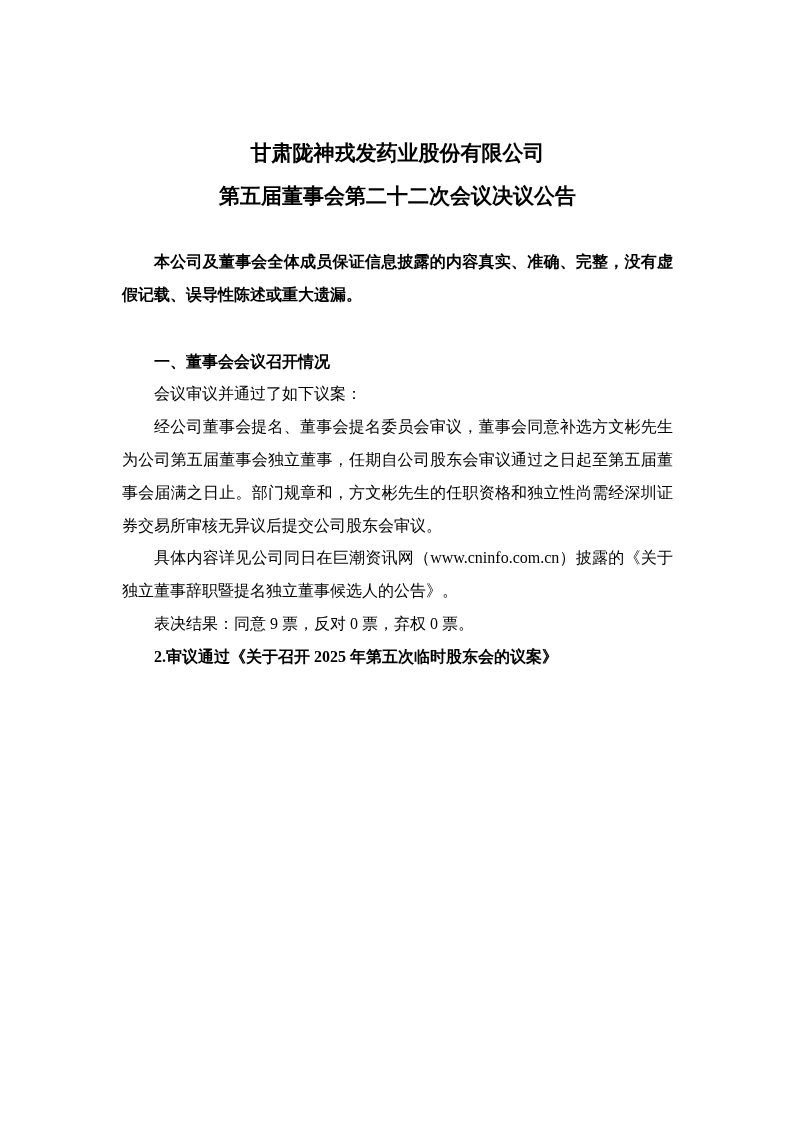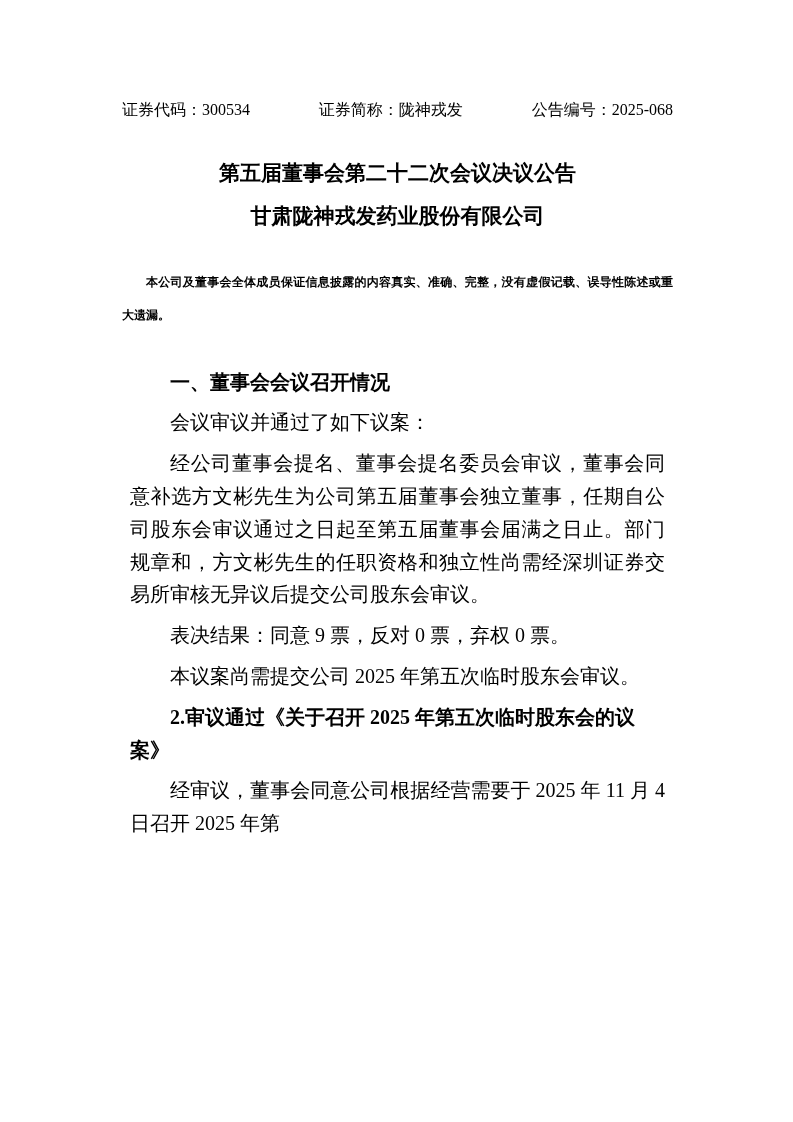--- a/index.html
+++ b/index.html
@@ -30,64 +30,58 @@
   .title-block {
     margin-top: 32px;
     text-align: center;
     font-weight: 700;
     font-size: 21px;
     line-height: 43px;
   }
   .statement {
     margin: 28px 0 0 0;
     font-weight: 700;
-    font-size: 12px;
+    font-size: 16px;
     line-height: 32.8px;
     text-indent: 2em;
     text-align: justify;
   }
   .body-stack {
     margin-top: 34px;
   }
   .body-stack p {
-    margin: 8px;
-    font-size: 20px;
+    margin: 0;
+    font-size: 16px;
     line-height: 32.8px;
     text-indent: 2em;
     text-align: justify;
   }
   .body-stack p.heading {
     font-weight: 700;
     text-align: left;
   }
 </style>
 </head>
 <body>
 
 <div class="page">
 
-  <div class="doc-header">
-    <span>证券代码：300534</span>
-    <span>证券简称：陇神戎发</span>
-    <span>公告编号：2025-068</span>
-  </div>
 
   <div class="title-block">
+    <div>甘肃陇神戎发药业股份有限公司</div>
     <div>第五届董事会第二十二次会议决议公告</div>
-    <div>甘肃陇神戎发药业股份有限公司</div>
   </div>
 
   <p class="statement">本公司及董事会全体成员保证信息披露的内容真实、准确、完整，没有虚假记载、误导性陈述或重大遗漏。</p>
 
   <div class="body-stack">
     <p class="heading">一、董事会会议召开情况</p>
 
     <p>会议审议并通过了如下议案：</p>
 
     <p>经公司董事会提名、董事会提名委员会审议，董事会同意补选方文彬先生为公司第五届董事会独立董事，任期自公司股东会审议通过之日起至第五届董事会届满之日止。部门规章和，方文彬先生的任职资格和独立性尚需经深圳证券交易所审核无异议后提交公司股东会审议。</p>
+    <p>具体内容详见公司同日在巨潮资讯网（www.cninfo.com.cn）披露的《关于独立董事辞职暨提名独立董事候选人的公告》。</p>
     <p>表决结果：同意 9 票，反对 0 票，弃权 0 票。</p>
-    <p>本议案尚需提交公司 2025 年第五次临时股东会审议。</p>
 
     <p class="heading">2.审议通过《关于召开 2025 年第五次临时股东会的议案》</p>
-    <p>经审议，董事会同意公司根据经营需要于 2025 年 11 月 4 日召开 2025 年第</p>
   </div>
 
 </div>
 
 </body></html>

